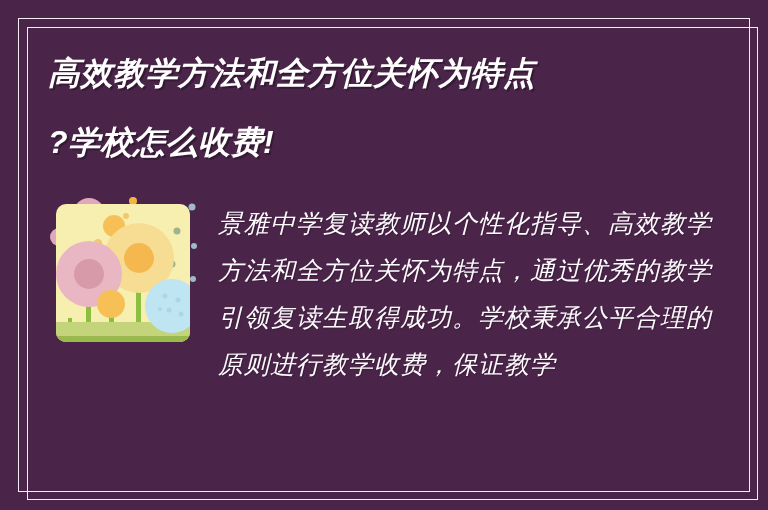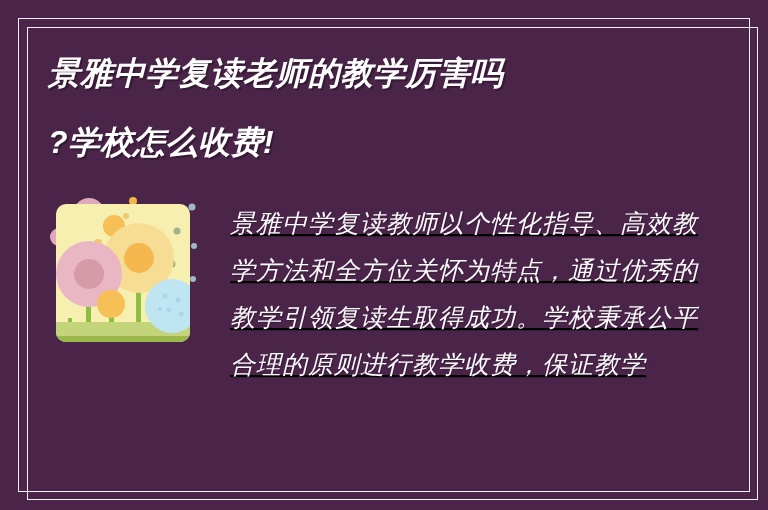--- a/index.html
+++ b/index.html
@@ -59,23 +59,22 @@
     position:relative;
   }
   .illu{
     position:absolute; left:0; top:0;
     width:150px; height:160px;
     display:block;
   }
   
   .body-wrap{
     flex:1 1 auto;
-    margin-left:32px;
+    margin-left:20px;
     padding-top:4px;
-    text-decoration:underline;
   }
   .body-text{
     color:#fdfbfd;
     font-size:25px;
     line-height:47px;
     font-family:"Liberation Serif", serif;
     font-style:italic;
     letter-spacing:1px;
     word-break:break-all;
     text-shadow:1px 1px 1px rgba(0,0,0,.22);
@@ -83,21 +82,21 @@
 </style>
 </head>
 <body>
 
 <div id="poster">
 
   <div class="frame-outer"></div>
   <div class="frame-inner"></div>
 
   <div class="title-block">
-    <div class="title-line">景雅中学复读老师的教学厉害吗</div>
+    <div class="title-line">高效教学方法和全方位关怀为特点</div>
     <div class="title-line">?学校怎么收费!</div>
   </div>
 
   <div class="content">
 
     <div class="illu-wrap">
       <svg class="illu" viewBox="0 0 150 160">
         <defs>
           <clipPath id="cardclip">
             <rect x="8" y="8" width="134" height="138" rx="10" ry="10"></rect>

